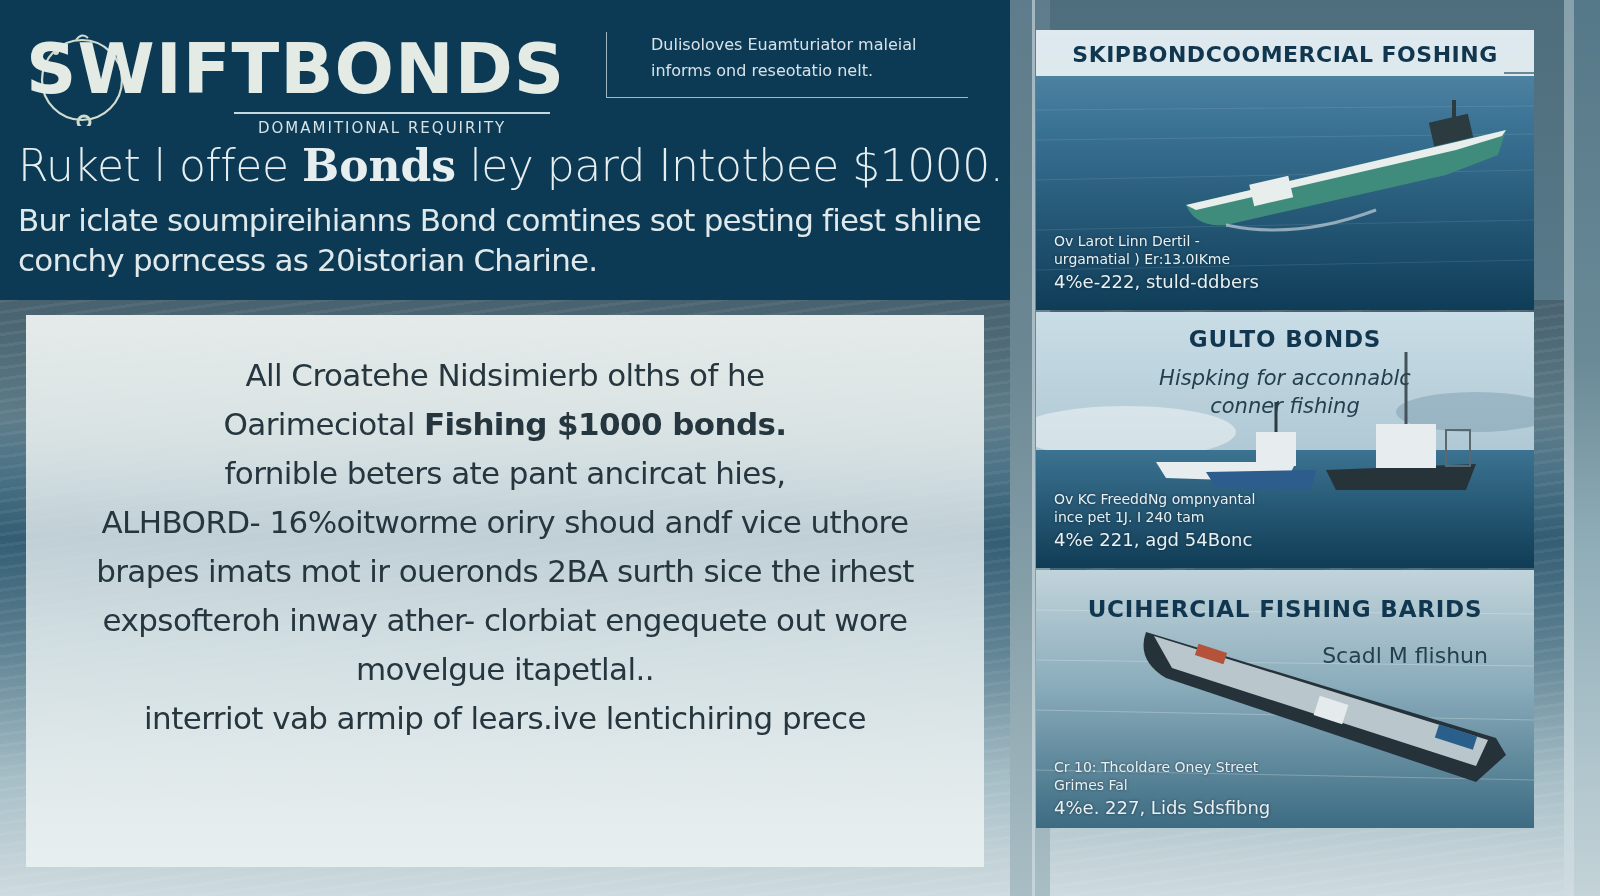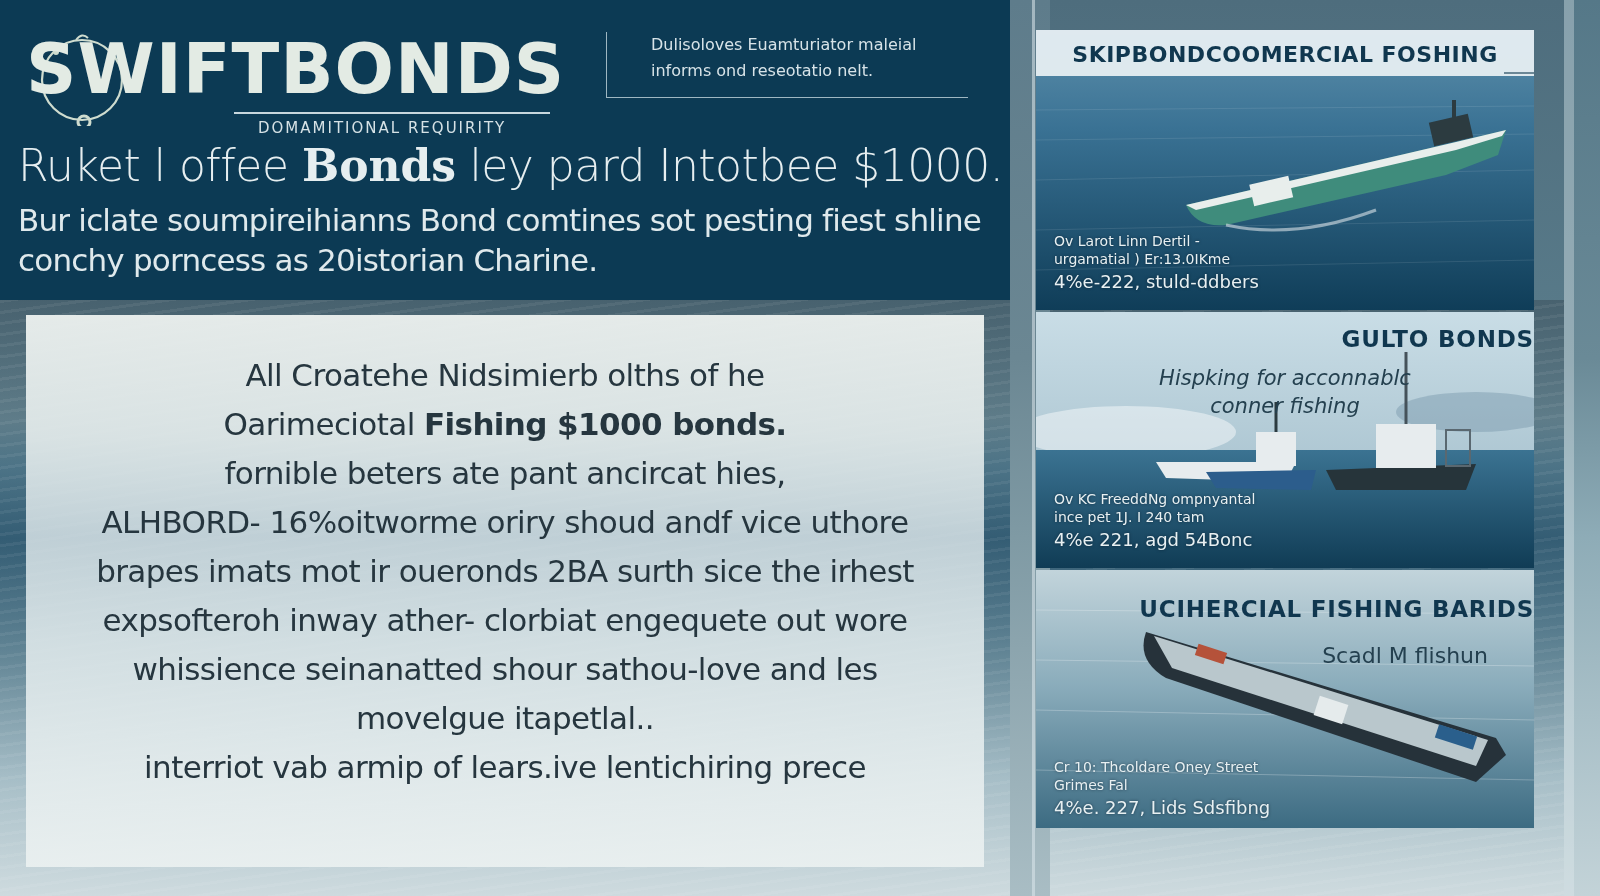--- a/index.html
+++ b/index.html
@@ -115,21 +115,21 @@
     background: rgba(230,238,242,0.95);
   }
   .card-title-bar::after {
     content: ""; position: absolute; right: 0; bottom: 2px; width: 30px; height: 2px; background: #6b8796;
   }
   .card-title {
     position: absolute; left: 0; top: 0; width: 498px; height: 46px; line-height: 50px; text-align: center;
     font-family: "DejaVu Sans", sans-serif; font-weight: bold; font-size: 22px; color: #10374f; letter-spacing: 0.5px;
   }
   .card-heading {
-    position: absolute; left: 0; width: 498px; text-align: right;
+    position: absolute; left: 0; width: 498px; text-align: center;
     font-family: "DejaVu Sans", sans-serif; font-weight: bold; font-size: 23px; color: #10374f; letter-spacing: 0.8px;
   }
   .card-tagline {
     position: absolute; left: 0; width: 498px; text-align: center;
     font-family: "DejaVu Sans", sans-serif; font-style: italic; font-size: 21px; color: #24404f; line-height: 28px;
   }
   .card-tagline.right { text-align: right; padding-right: 46px; font-style: normal; font-size: 22px; }
   .card-meta {
     position: absolute; left: 18px; width: 300px;
     font-family: "DejaVu Sans", sans-serif; color: #e8f0f2;
@@ -173,21 +173,20 @@
 </div>
 
 <div class="panel">
   <div class="panel-text">
     <span class="panel-line">All Croatehe Nidsimierb olths of he</span>
     <span class="panel-line"><span>Oarimeciotal </span><span class="pl-bold">Fishing $1000 bonds.</span></span>
     <span class="panel-line">fornible beters ate pant ancircat hies,</span>
     <span class="panel-line">ALHBORD- 16%oitworme oriry shoud andf vice uthore</span>
     <span class="panel-line">brapes imats mot ir oueronds  2BA surth sice the irhest</span>
     <span class="panel-line">expsofteroh inway ather- clorbiat engequete out wore</span>
-    <span class="panel-line">whissience seinanatted shour sathou-love and les</span>
     <span class="panel-line">movelgue itapetlal..</span>
     <span class="panel-line">interriot vab armip of lears.ive lentichiring prece</span>
   </div>
 </div>
 
 <div class="card card-1">
   <div class="card-scene">
     <svg viewBox="0 0 498 280" preserveAspectRatio="none">
       <defs>
         <linearGradient id="sea1" x1="0" y1="0" x2="0" y2="1">

